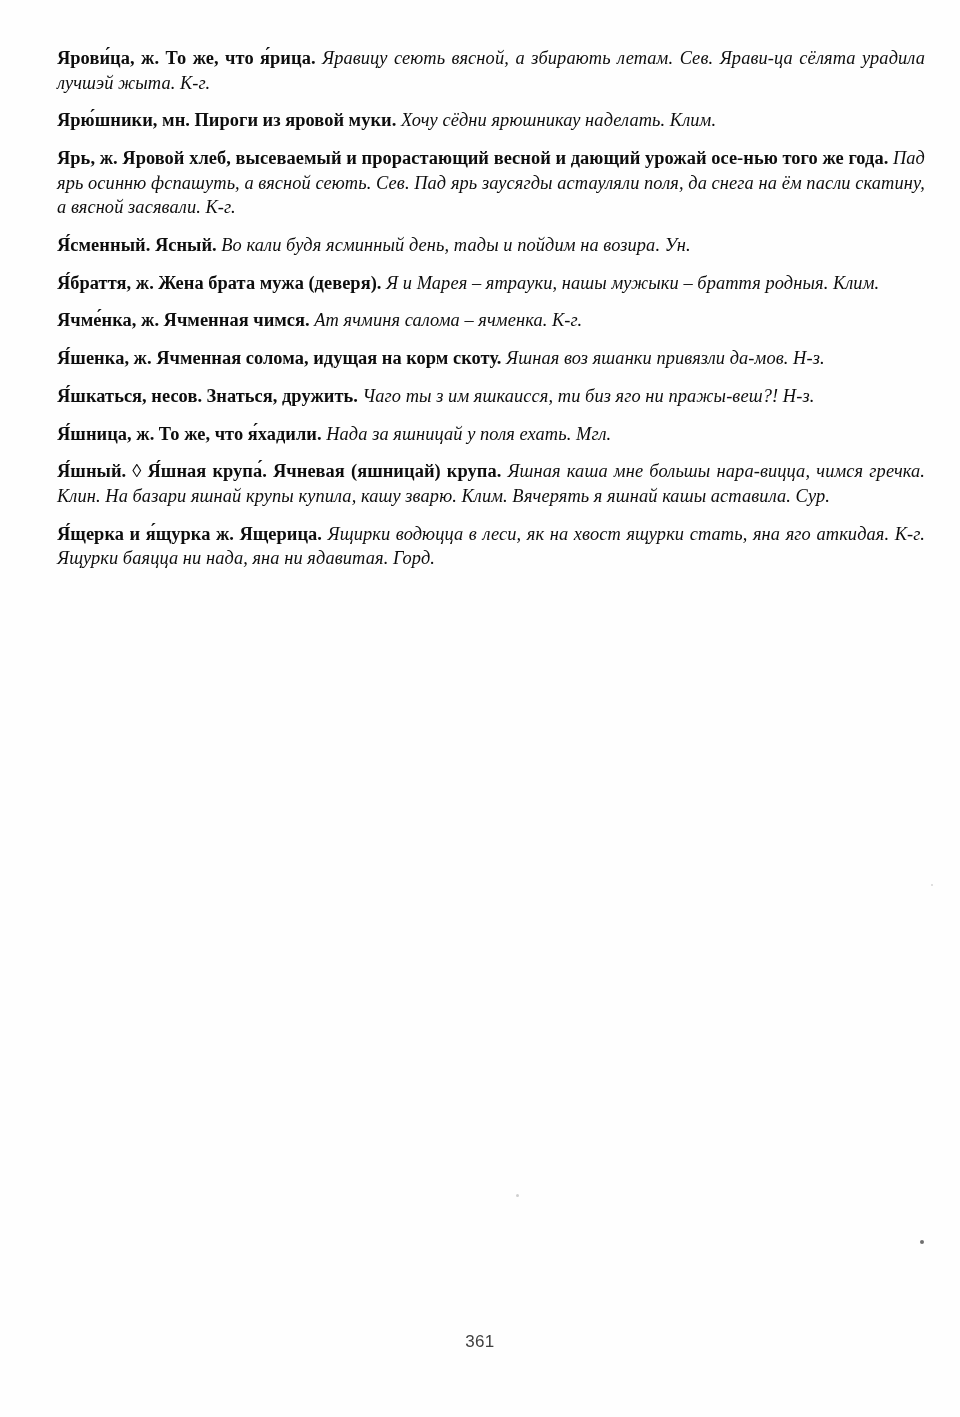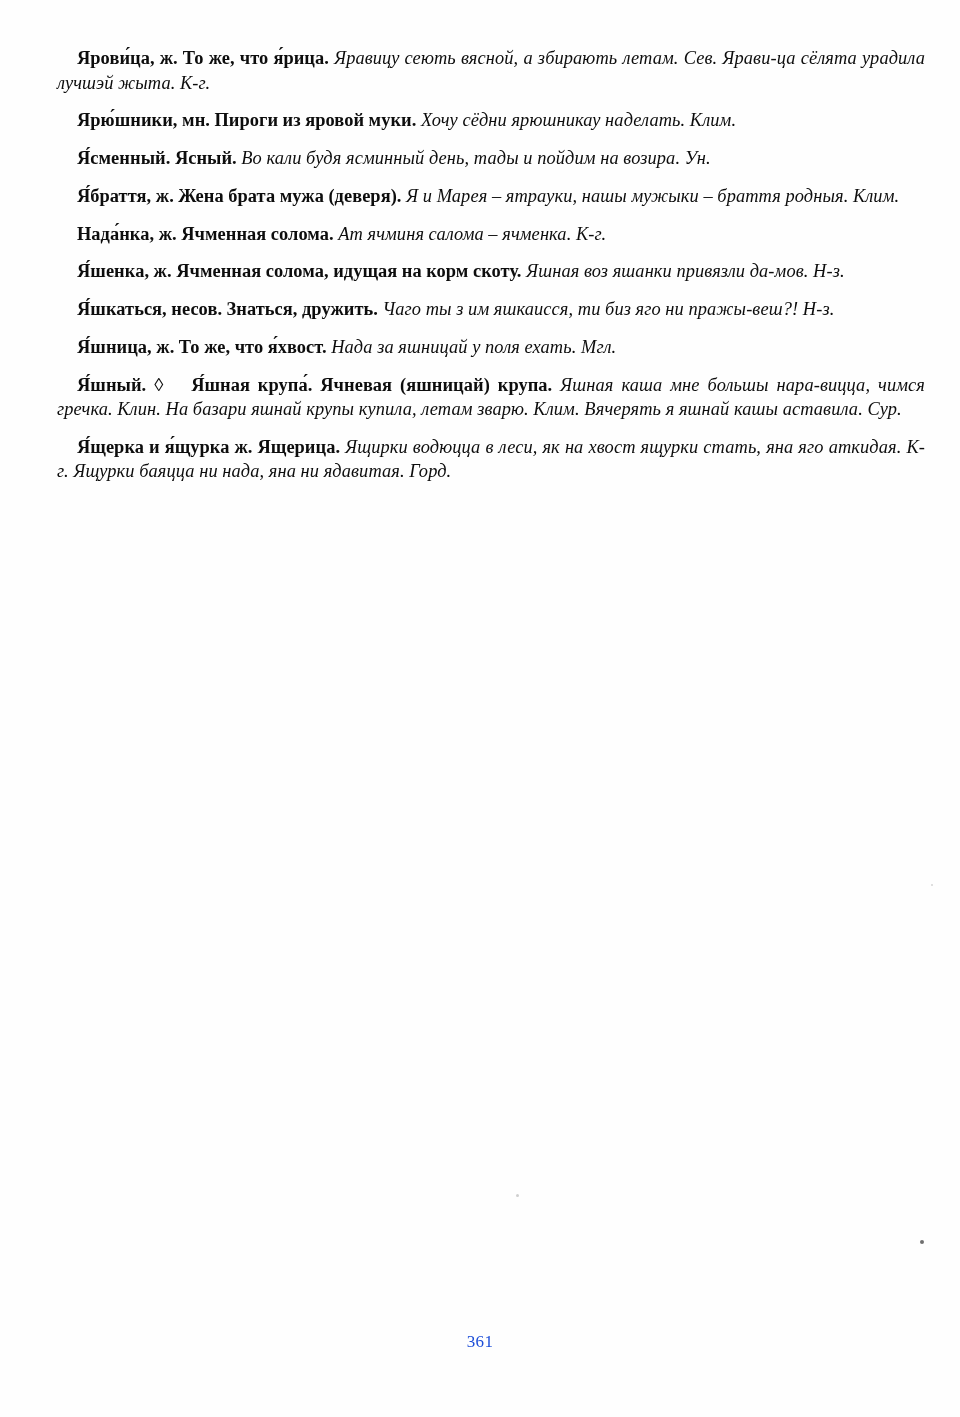--- a/index.html
+++ b/index.html
@@ -42,42 +42,41 @@
   }
   .entry:last-of-type {
     margin-bottom: 0;
   }
 
   
   .hw {
     font-weight: bold;
     font-style: normal;
     letter-spacing: 0.05px;
-    margin-left: 20px;
   }
   
   .ex {
     font-style: italic;
     font-weight: 500;
     letter-spacing: 0.1px;
   }
   .lozenge {
     font-weight: bold;
     font-style: normal;
   }
 
   #folio {
     position: absolute;
     left: 0;
     top: 1332px;
     width: 960px;
     text-align: center;
     font-size: 17px;
-    font-family: Liberation Serif, serif;
-    color: #1d4ed8;
+    font-family: Liberation Sans, sans-serif;
+    color: #404040;
     letter-spacing: 0.3px;
   }
 
   
   .speck {
     position: absolute;
     background: #b9b9b9;
     border-radius: 50%;
   }
   .speck-a { left: 920px; top: 1240px; width: 4px; height: 4px; background: #6f6f6f; }
@@ -96,57 +95,61 @@
       <span class="ex">Яравицу сеють вясной, а збирають летам. Сев. Ярави-ца сёлята урадила лучшэй жыта. К-г.</span>
     </p>
 
 
 
     <p class="entry">
       <span class="hw">Ярю́шники, мн. Пироги из яровой муки.</span>
       <span class="ex">Хочу сёдни ярюшникау наделать. Клим.</span>
     </p>
 
+    <p class="entry">
+      <span class="hw">Ярь, ж. Яровой хлеб, высеваемый и прорастающий весной и дающий урожай осе-нью того же года.</span>
+      <span class="ex">Пад ярь осинню фспашуть, а вясной сеють. Сев. Пад ярь заусягды астауляли поля, да снега на ём пасли скатину, а вясной засявали. К-г.</span>
+    </p>
 
     <p class="entry">
       <span class="hw">Я́сменный. Ясный.</span>
       <span class="ex">Во кали будя ясминный день, тады и пойдим на возира. Ун.</span>
     </p>
 
 
     <p class="entry">
       <span class="hw">Я́браття, ж. Жена брата мужа (деверя).</span>
       <span class="ex">Я и Марея – ятрауки, нашы мужыки – браття родныя. Клим.</span>
     </p>
 
     <p class="entry">
-      <span class="hw">Нада́нка, ж. Ячменная солома.</span>
+      <span class="hw">Ячме́нка, ж. Ячменная чимся.</span>
       <span class="ex">Ат ячминя салома – ячменка. К-г.</span>
     </p>
 
     <p class="entry">
       <span class="hw">Я́шенка, ж. Ячменная солома, идущая на корм скоту.</span>
       <span class="ex">Яшная воз яшанки привязли да-мов. Н-з.</span>
     </p>
 
     <p class="entry">
       <span class="hw">Я́шкаться, несов. Знаться, дружить.</span>
       <span class="ex">Чаго ты з им яшкаисся, ти биз яго ни пражы-веш?! Н-з.</span>
     </p>
 
     <p class="entry">
-      <span class="hw">Я́шница, ж. То же, что я́хвост.</span>
+      <span class="hw">Я́шница, ж. То же, что я́хадили.</span>
       <span class="ex">Нада за яшницай у поля ехать. Мгл.</span>
     </p>
 
     <p class="entry">
       <span class="hw">Я́шный.</span>
       <span class="lozenge">◊</span>
       <span class="hw">Я́шная крупа́. Ячневая (яшницай) крупа.</span>
-      <span class="ex">Яшная каша мне большы нара-вицца, чимся гречка. Клин. На базари яшнай  крупы купила, летам зварю. Клим. Вячерять я яшнай кашы аставила. Сур.</span>
+      <span class="ex">Яшная каша мне большы нара-вицца, чимся гречка. Клин. На базари яшнай  крупы купила, кашу зварю. Клим. Вячерять я яшнай кашы аставила. Сур.</span>
     </p>
 
     <p class="entry">
       <span class="hw">Я́щерка и я́щурка ж. Ящерица.</span>
       <span class="ex">Ящирки водюцца в леси, як на хвост ящурки стать, яна яго аткидая. К-г. Ящурки баяцца ни нада, яна ни ядавитая. Горд.</span>
     </p>
 
   </div>
 
   <div class="speck speck-a"></div>

